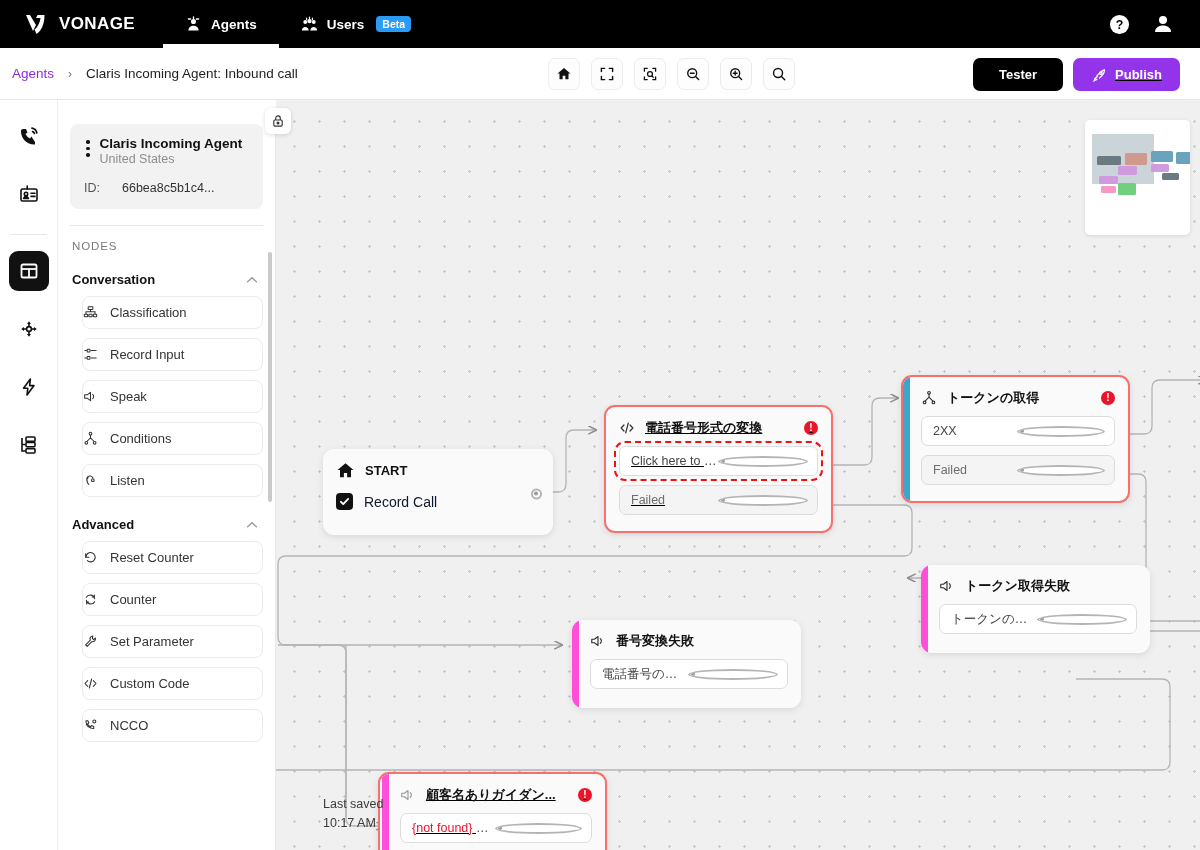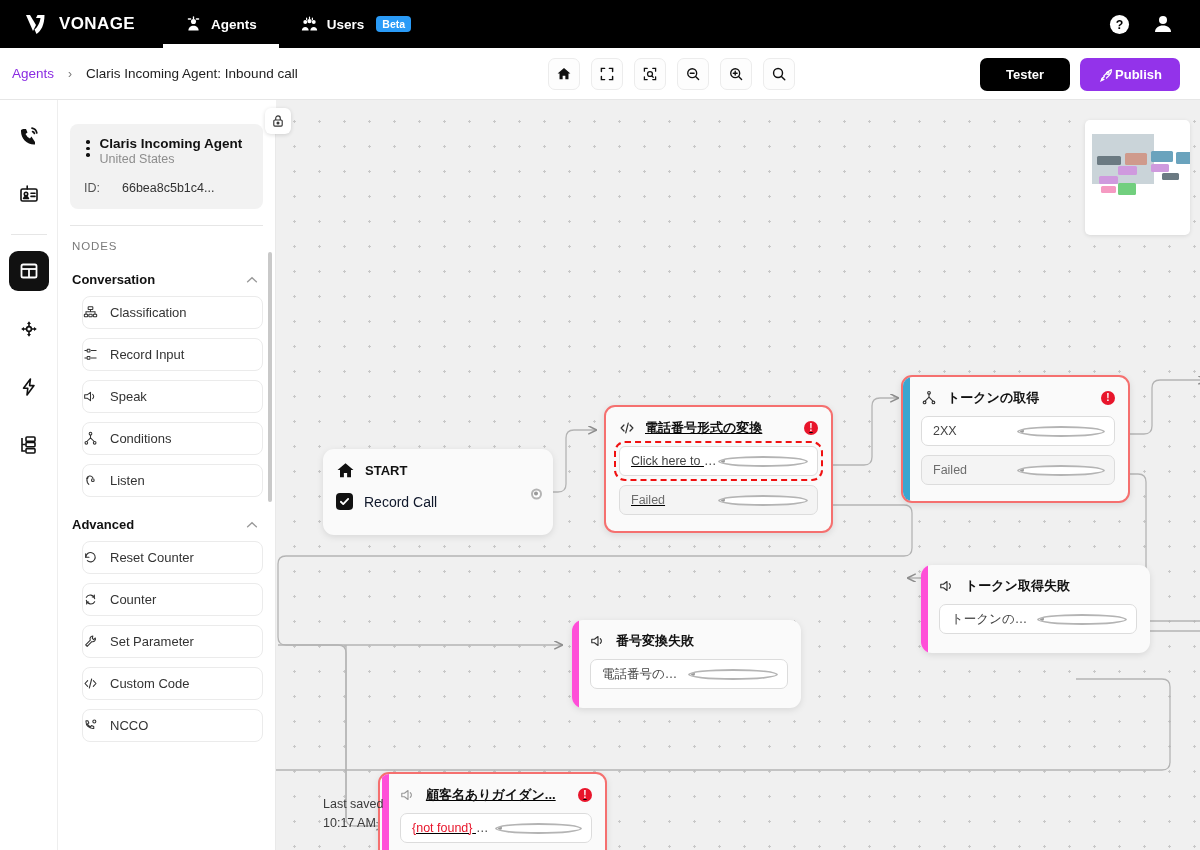--- a/index.html
+++ b/index.html
@@ -42,30 +42,30 @@
   .crumb-link { color: #8a2be2; font-size: 13.5px; margin-left: 12px; cursor: pointer; }
   .crumb-sep { color: #777; font-size: 12px; margin: 0 14px; }
   .crumb-cur { color: #222; font-size: 13.5px; }
 
   .canvas-tools { position: absolute; left: 548px; top: 58px; display: flex; gap: 11px; }
   .tool-btn {
     width: 32px; height: 32px; border: 1px solid #ececec; border-radius: 7px;
     background: #fdfdfd; display: flex; align-items: center; justify-content: center;
     cursor: pointer;
   }
-  .crumb-right { position: absolute; right: 20px; top: 58px; display: flex; gap: 10px; align-items: center; }
+  .crumb-right { position: absolute; right: 20px; top: 58px; display: flex; gap: 10px; align-items: center; text-decoration: underline; }
   .btn-tester {
     background: #000; color: #fff; font-size: 13px; font-weight: bold;
     border-radius: 7px; padding: 0 26px; height: 33px; display: flex; align-items: center;
     cursor: pointer;
   }
   .btn-publish {
     background: #9333ea; color: #fff; font-size: 13px; font-weight: bold;
     border-radius: 7px; padding: 0 18px; height: 33px; display: flex; align-items: center;
-    gap: 1px; cursor: pointer;
+    gap: 8px; cursor: pointer;
   }
 
   
   .rail {
     position: absolute; left: 0; top: 100px; width: 58px; height: 750px;
     background: #fff; border-right: 1px solid #eee;
     display: flex; flex-direction: column; align-items: center; padding-top: 16px;
   }
   .rail-icon {
     width: 40px; height: 40px; border-radius: 9px; display: flex;

